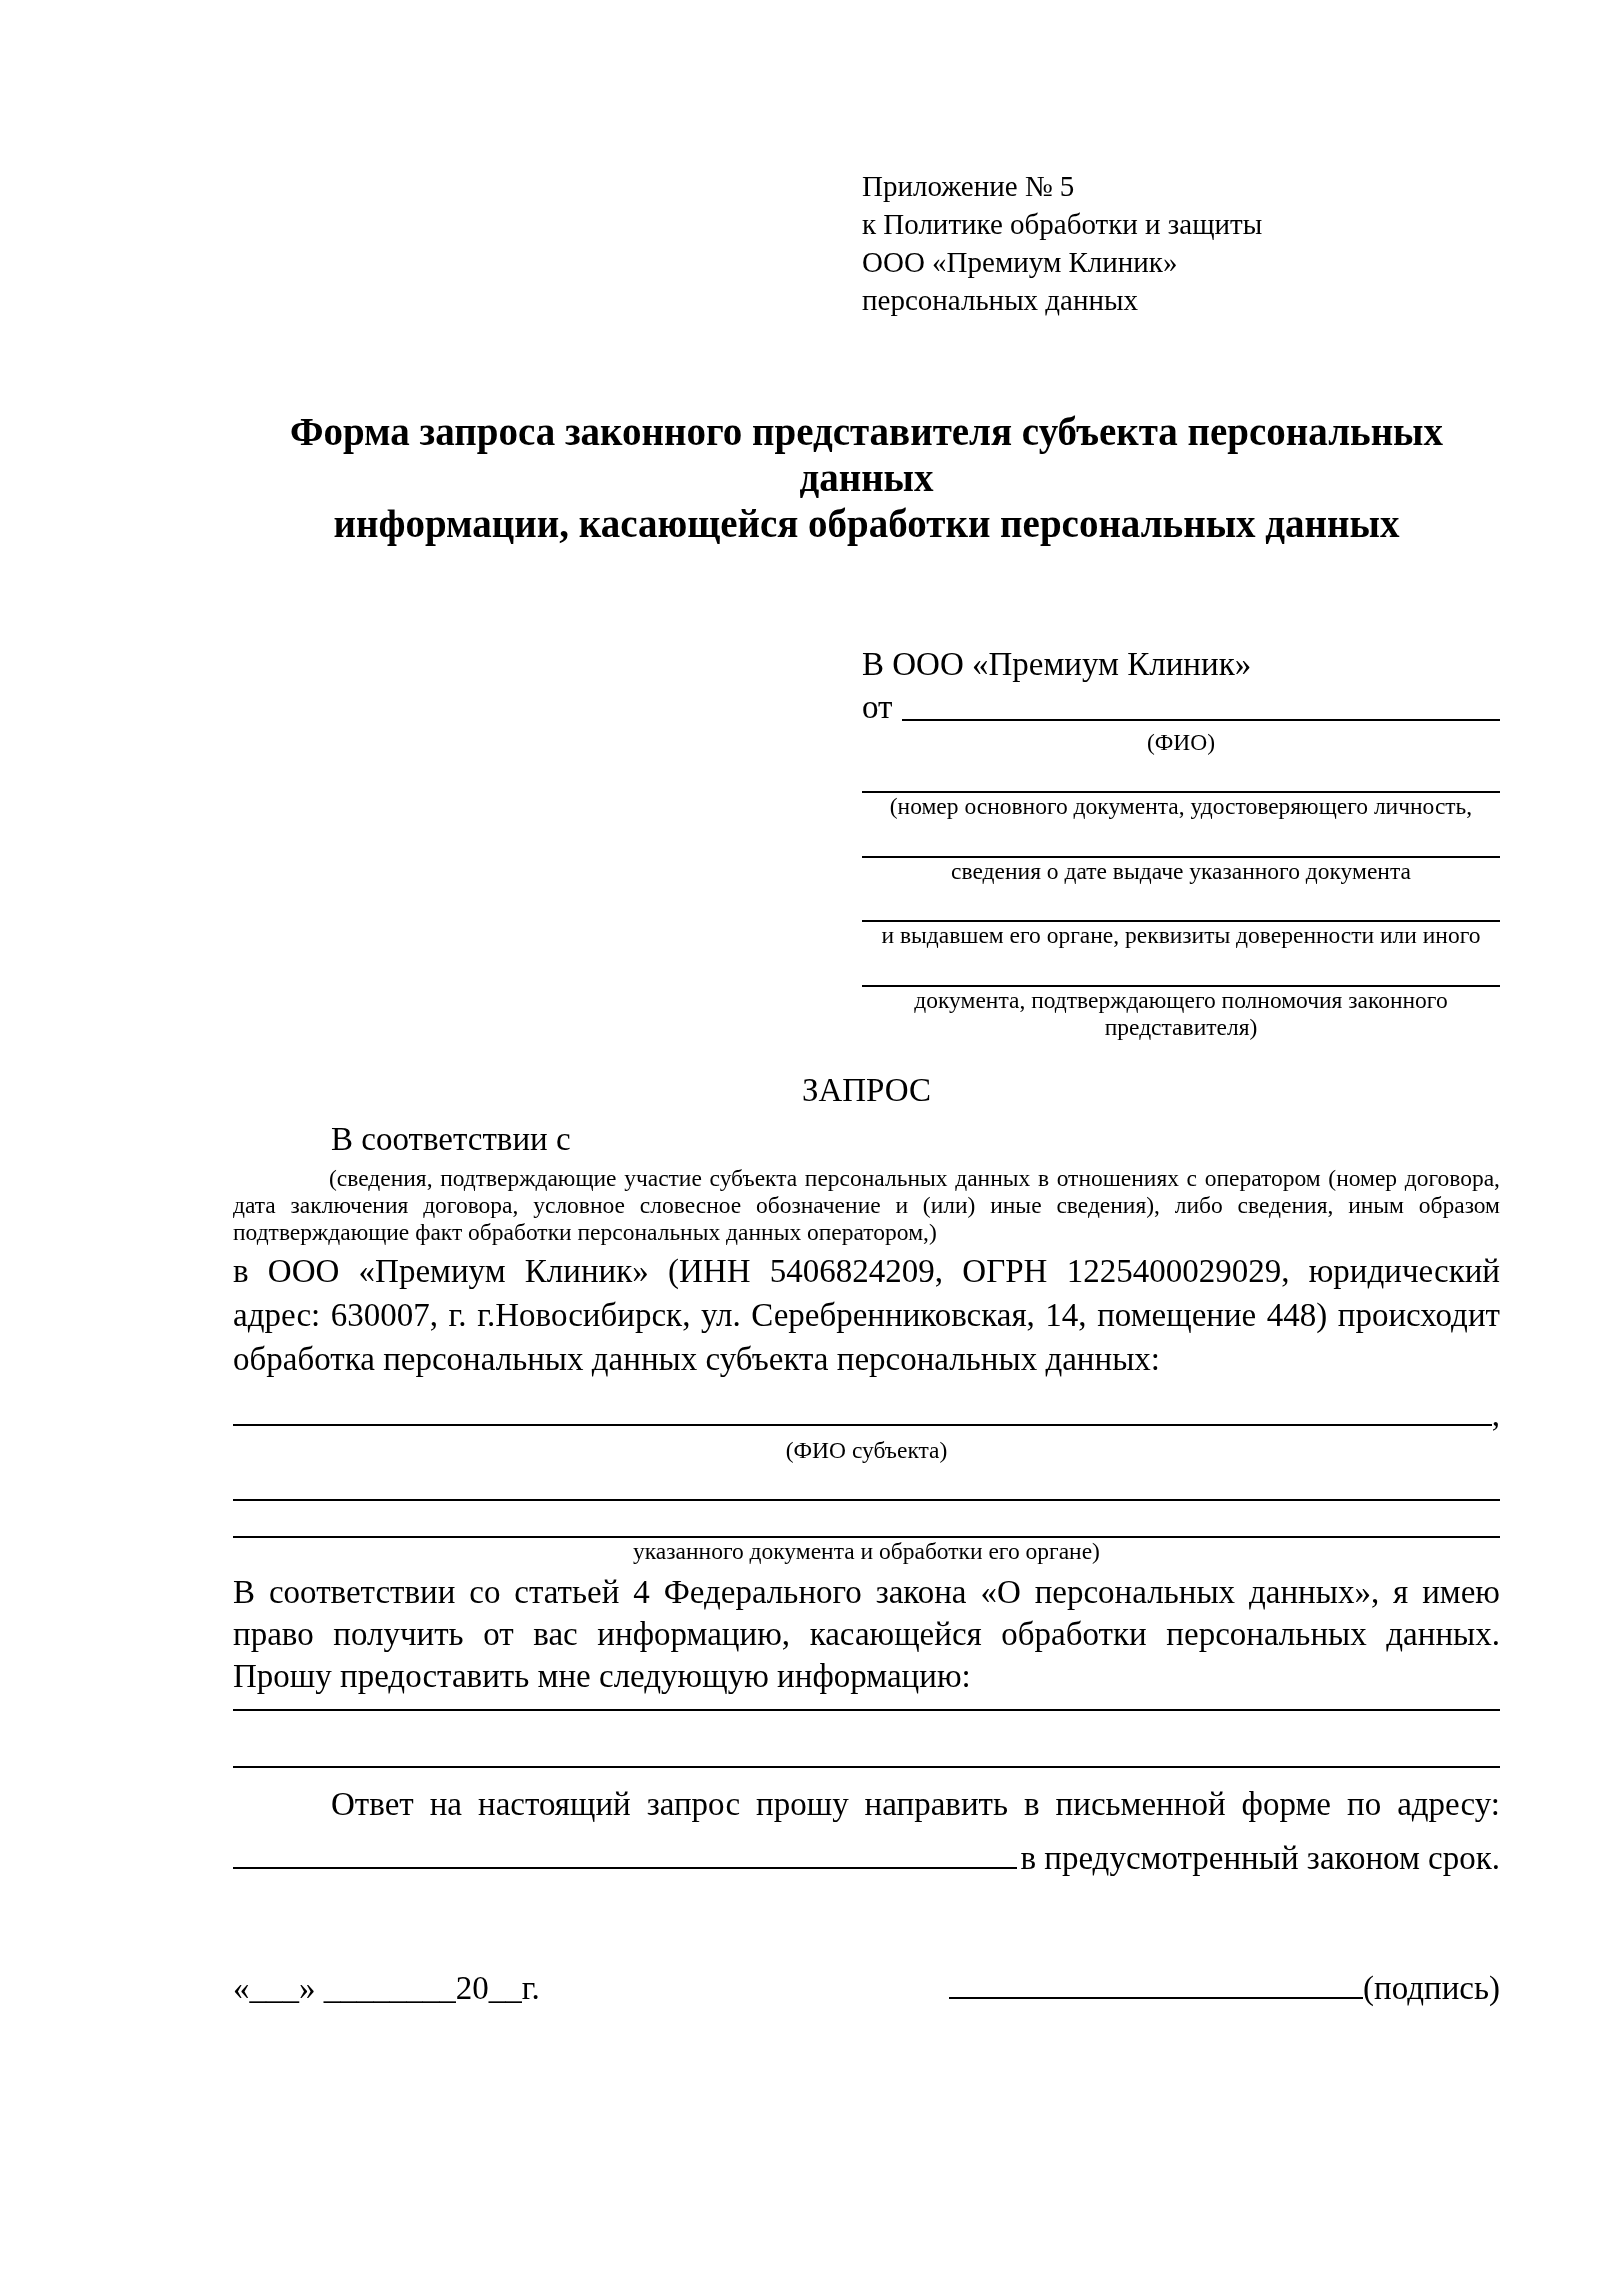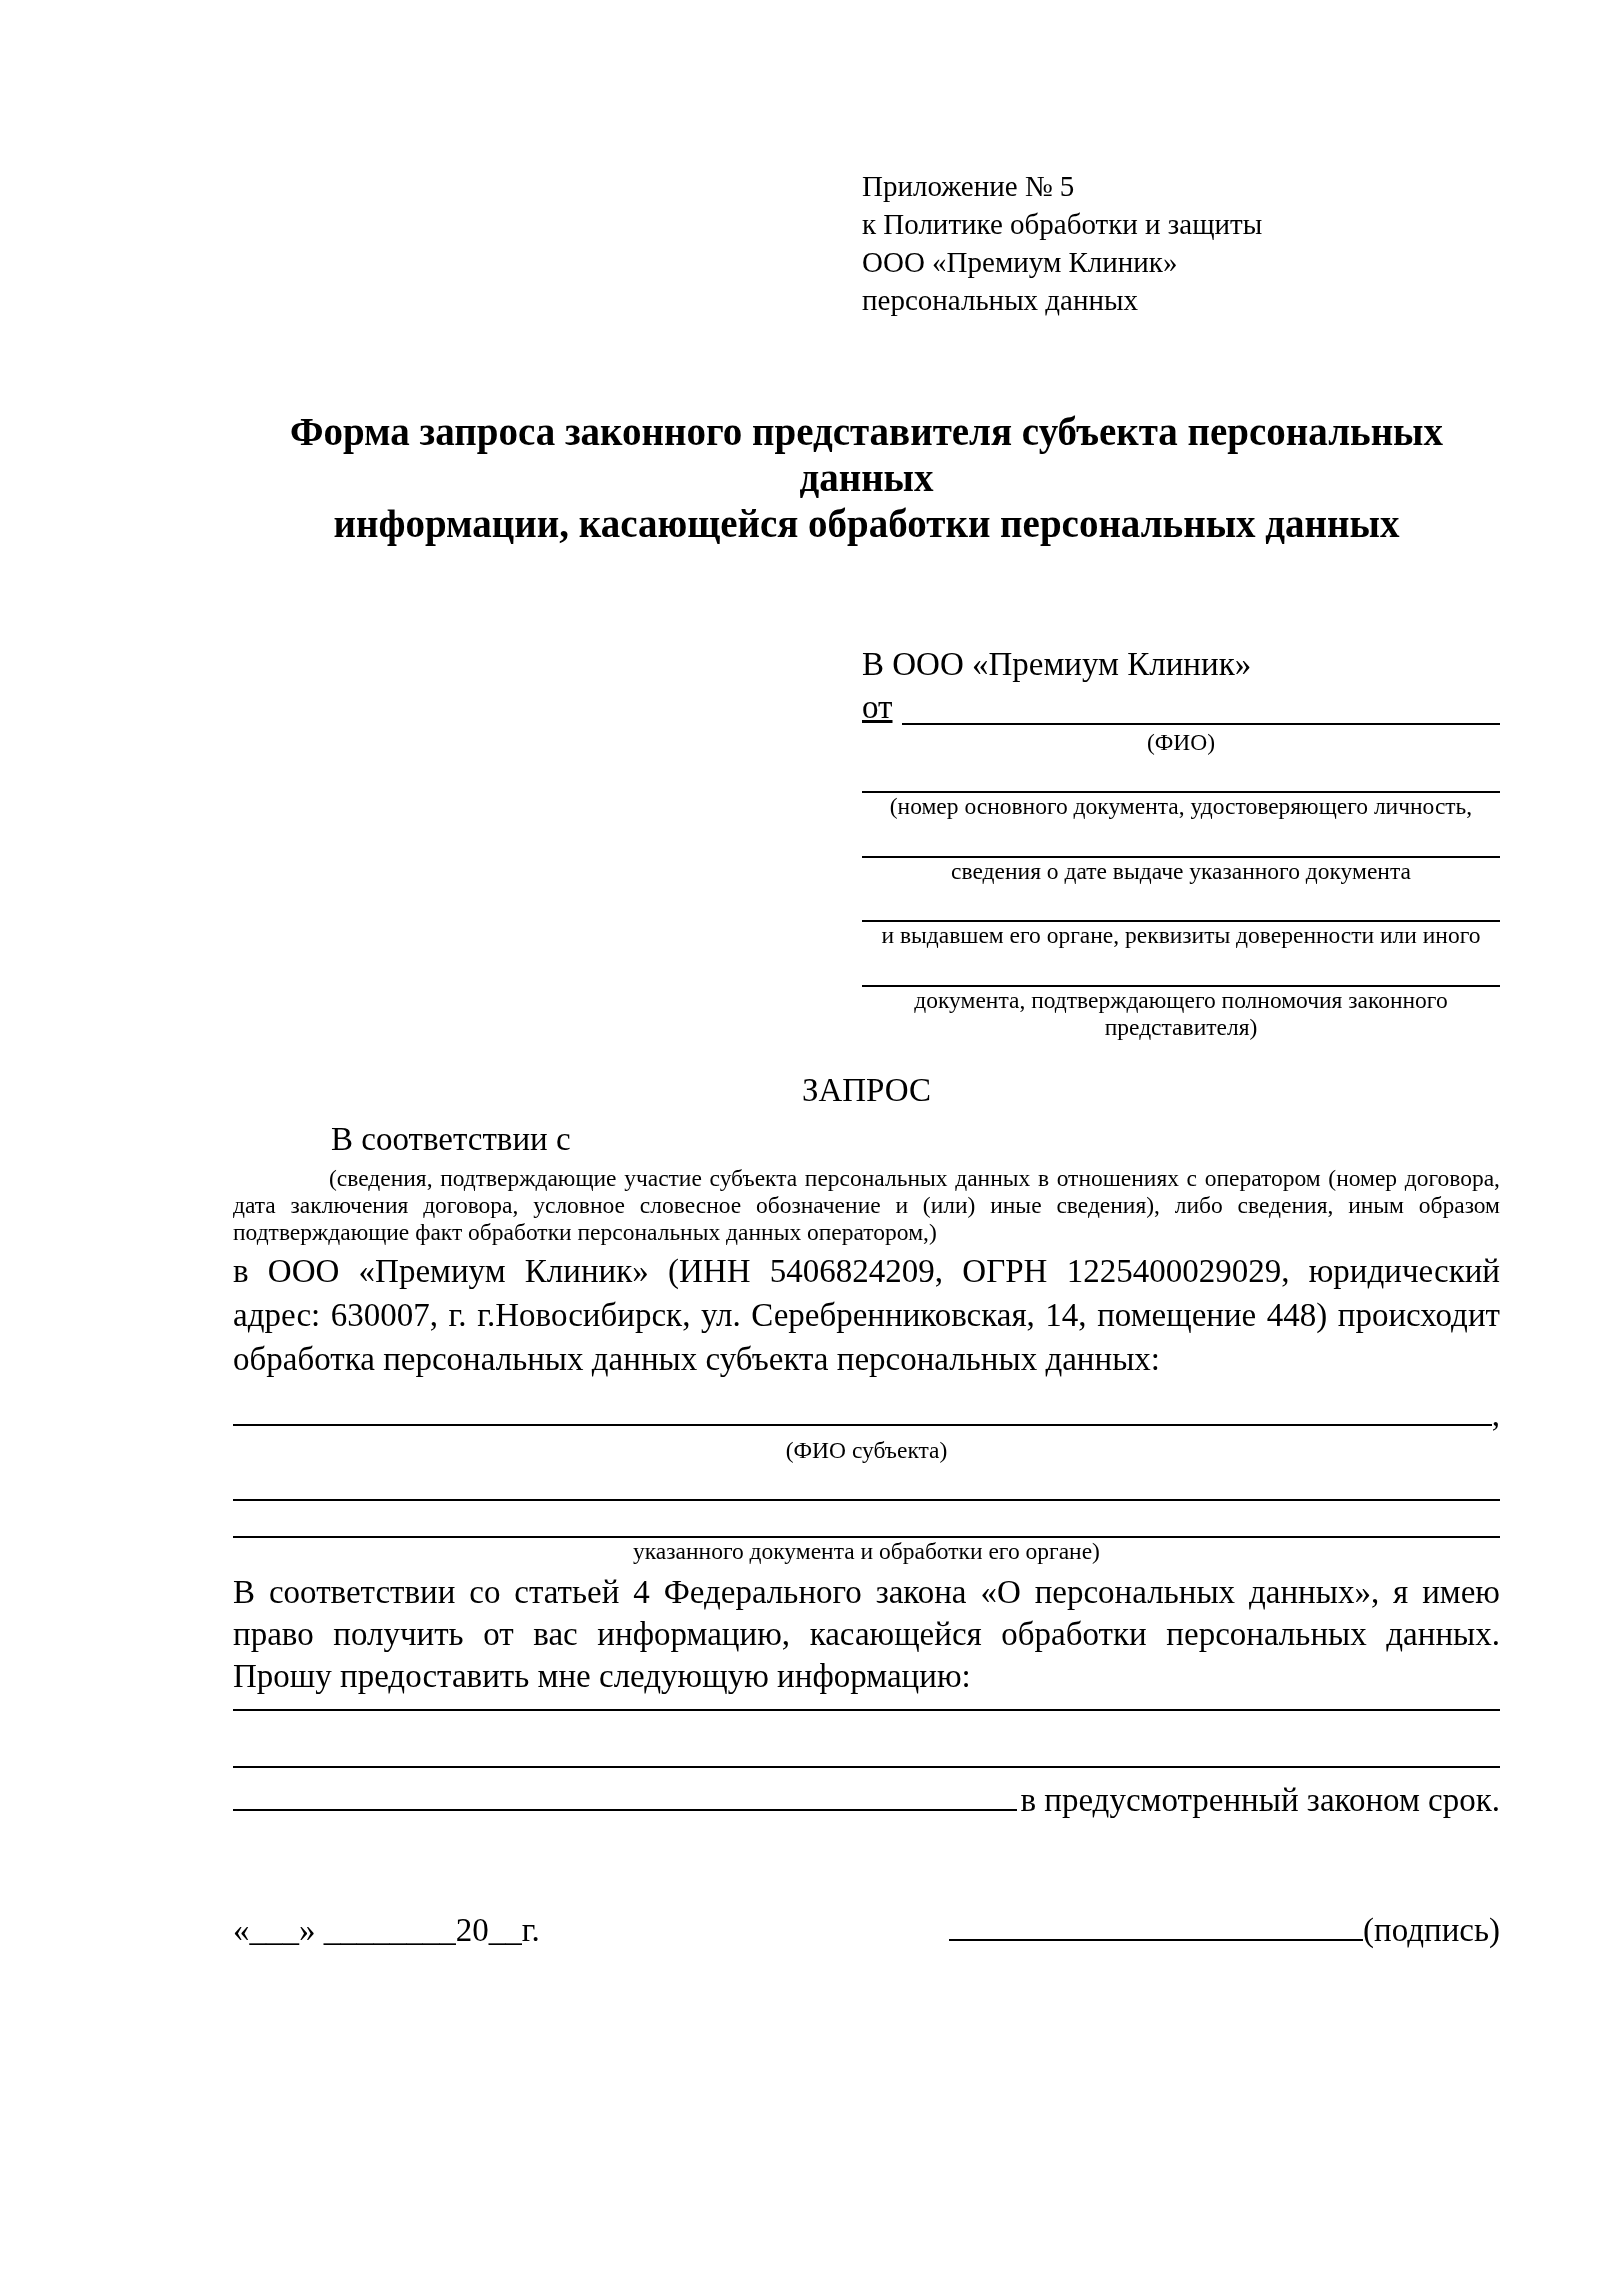--- a/index.html
+++ b/index.html
@@ -38,22 +38,21 @@
   }
   .title .tline { display: block; }
 
   
   .addressee {
     margin-top: 96px;
     margin-left: 629px; 
   }
   .row {
     display: flex;
-    align-items: center;
-    text-decoration: underline;
+    align-items: flex-start;
   }
   .fill {
     border-bottom: 2.9px solid #000;
   }
   .row .fill {
     flex: 1 1 auto;
     margin-left: 9.8px;
     height: 33px;
   }
   .cap {
@@ -198,20 +197,21 @@
   <div class="spacer2"></div>
 
   <div class="spacer2"></div>
   <div class="cap center">указанного документа и обработки его органе)</div>
 
   <p class="body-par law-par">В соответствии со статьей 4 Федерального закона «О персональных данных», я имею право получить от вас информацию, касающейся обработки персональных данных. Прошу предоставить мне следующую информацию:</p>
 
   <div class="blank-line blank-1"></div>
   <div class="blank-line blank-2"></div>
 
+  <p class="reply-par">Ответ на настоящий запрос прошу направить в письменной форме по адресу:</p>
   <div class="reply-tail-row">
     <span class="fill"></span>
     <span class="tail">в предусмотренный законом срок.</span>
   </div>
 
   <div class="footer-row">
     <span class="date-part">«___» ________20__г.</span>
     <span class="sig-part">
       <span class="sig-line"></span>
       <span>(подпись)</span>

